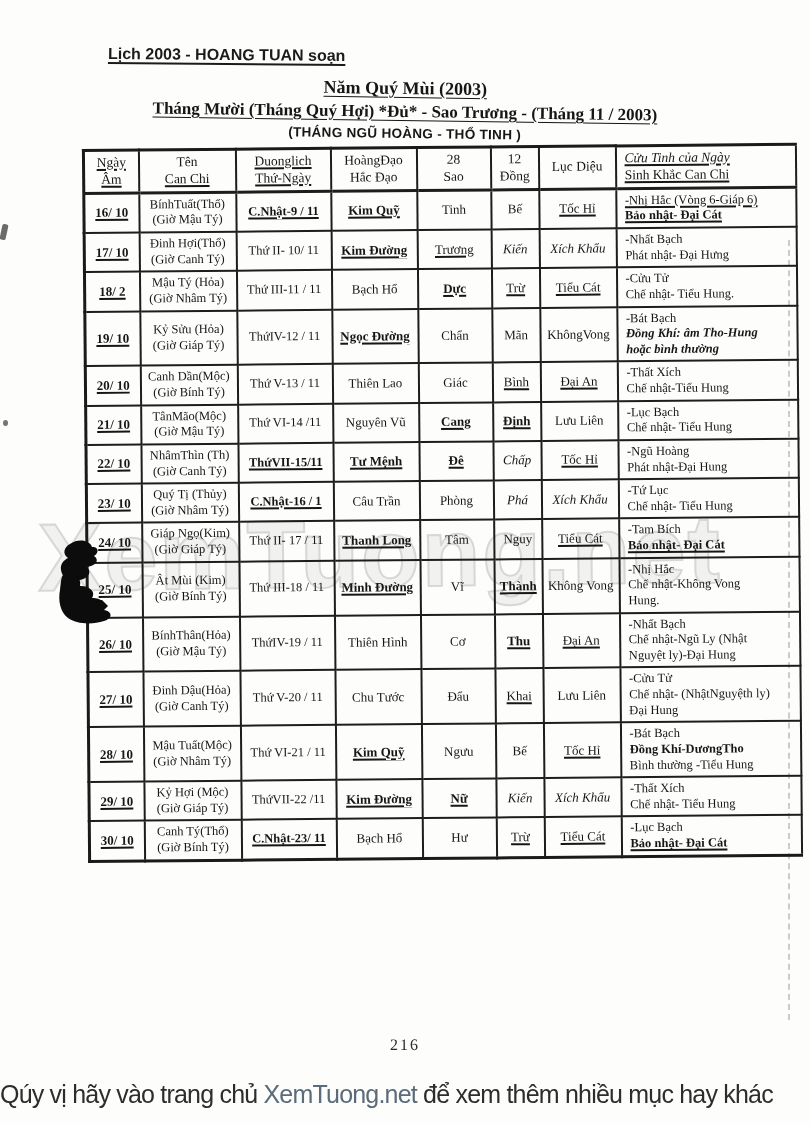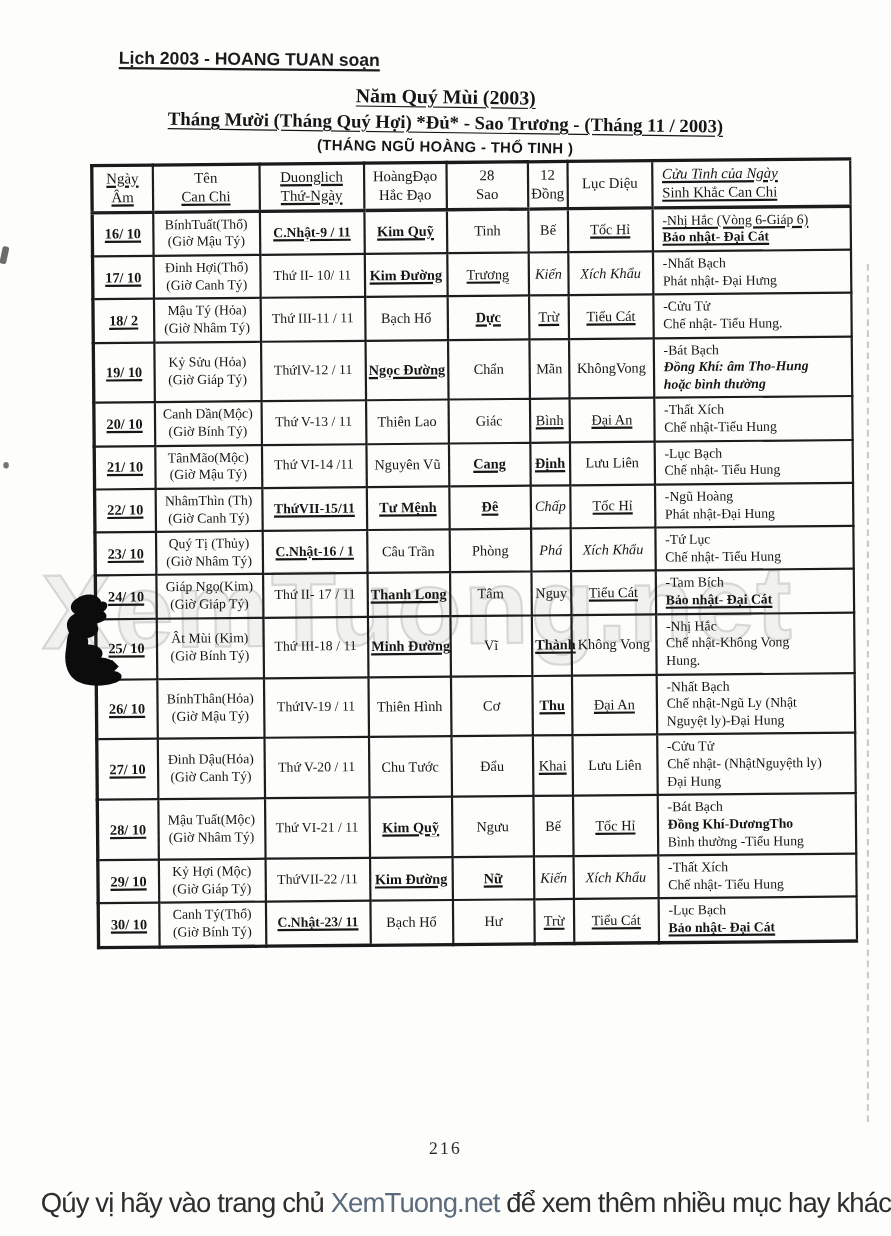--- a/index.html
+++ b/index.html
@@ -29,37 +29,37 @@
   .titles { position:absolute; left:0; top:78px; width:810px; text-align:center; transform:rotate(0.8deg); }
   .title-1 { font-size:18px; font-weight:bold; text-decoration:underline; text-underline-offset:3px; }
   .title-2 { font-size:17px; font-weight:bold; text-decoration:underline; text-underline-offset:3px; margin-top:3px; }
   .title-3 { font-family:"Liberation Sans", sans-serif; font-size:13.5px; font-weight:bold; margin-top:4px; letter-spacing:0.3px; }
 
   .table-wrap { position:absolute; left:85px; top:146px; width:692px; transform:rotate(-0.5deg); }
   table { border-collapse:collapse; table-layout:fixed; width:692px; background:transparent; }
   td, th { border:2px solid #1d1d1d; vertical-align:middle; padding:3px 2px; line-height:1.25; font-weight:normal; }
   table { border:3px solid #1a1a1a; border-right-width:1px; }
   thead th { border-bottom-width:3px; }
-  .c0{width:55px;margin-left:24px;} .c1{width:97px;} .c2{width:95px;} .c3{width:75px;}
-  .c4{width:74px;} .c5{width:36px;} .c6{width:77px;} .c7{width:180px;}
+  .c0{width:55px;margin-left:24px;} .c1{width:97px;} .c2{width:95px;} .c3{width:86px;}
+  .c4{width:74px;} .c5{width:48px;} .c6{width:77px;} .c7{width:180px;}
   td, th { text-align:center; font-size:13px; }
   td.c7 { text-align:left; padding-left:8px; font-size:12.5px; }
   td.c0 { font-size:13px; font-weight:bold; }
   td.c1, td.c2 { font-size:12.5px; }
   th { font-size:13.5px; }
   th.c7 { text-align:left; padding-left:8px; }
   .line { display:block; white-space:nowrap; }
   .u { text-decoration:underline; text-underline-offset:2px; text-decoration-thickness:1.5px; }
   .b { font-weight:bold; }
   .i { font-style:italic; }
 
   .page-number { position:absolute; left:0; top:1036px; width:810px; text-align:center;
     font-size:16px; letter-spacing:2px; color:#2c2c2c; transform:rotate(-0.4deg); }
 
-  .footer { position:absolute; left:0; top:1080px; width:810px; text-align:right;
+  .footer { position:absolute; left:0; top:1080px; width:810px; text-align:left;
     font-family:"Liberation Sans", sans-serif; font-size:25px; font-weight:500;
     letter-spacing:-0.8px; color:#2d2d2d; white-space:nowrap; z-index:3; }
   .footer .brand { color:#5b6b7b; }
 
   .ink-blot { position:absolute; left:56px; top:534px; z-index:4; }
   .margin-mark { position:absolute; background:#3a3a3a; z-index:2; }
   .mark-1 { left:1px; top:224px; width:6px; height:16px; border-radius:2px; transform:rotate(12deg); opacity:.75; }
   .mark-2 { left:3px; top:420px; width:5px; height:6px; border-radius:50%; opacity:.7; }
   .edge-dashes { position:absolute; left:788px; top:240px; height:780px; width:0;
     border-left:2px dashed #9a9a96; opacity:.5; z-index:1; }

